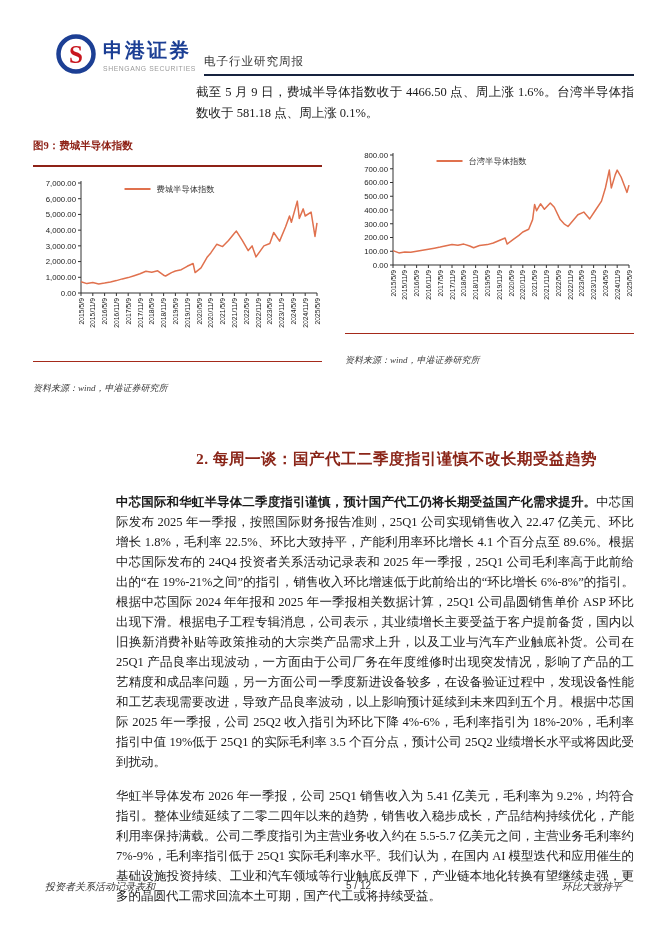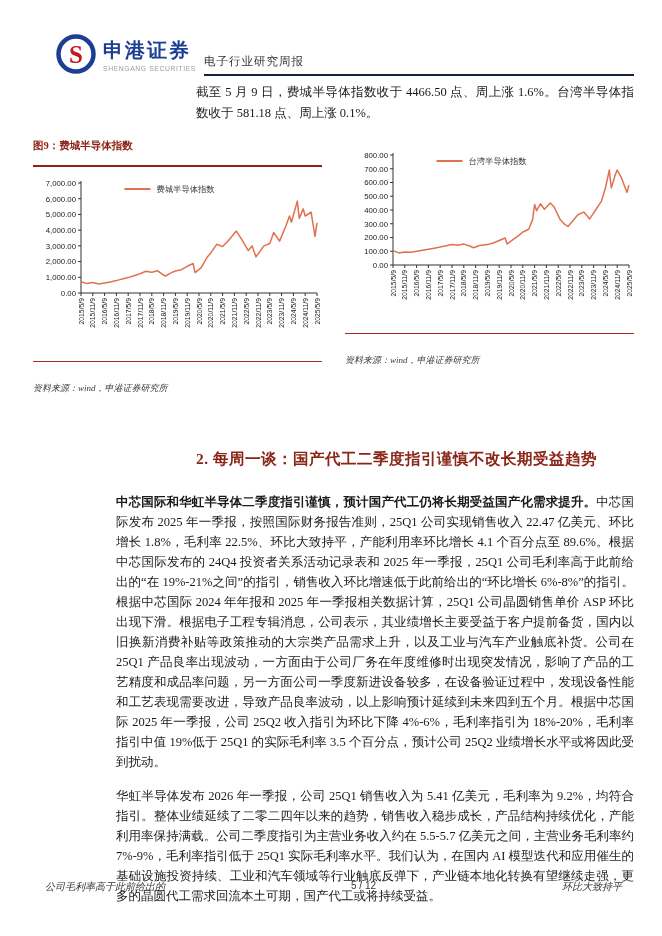--- a/index.html
+++ b/index.html
@@ -210,18 +210,18 @@
     </div>
   </div>
 
   <h2 class="section-title">2. 每周一谈：国产代工二季度指引谨慎不改长期受益趋势</h2>
 
   <p class="body-text"><span class="lead">中芯国际和华虹半导体二季度指引谨慎，预计国产代工仍将长期受益国产化需求提升。</span><span>中芯国际发布 2025 年一季报，按照国际财务报告准则，25Q1 公司实现销售收入 22.47 亿美元、环比增长 1.8%，毛利率 22.5%、环比大致持平，产能利用率环比增长 4.1 个百分点至 89.6%。根据中芯国际发布的 24Q4 投资者关系活动记录表和 2025 年一季报，25Q1 公司毛利率高于此前给出的“在 19%-21%之间”的指引，销售收入环比增速低于此前给出的“环比增长 6%-8%”的指引。根据中芯国际 2024 年年报和 2025 年一季报相关数据计算，25Q1 公司晶圆销售单价 ASP 环比出现下滑。根据电子工程专辑消息，公司表示，其业绩增长主要受益于客户提前备货，国内以旧换新消费补贴等政策推动的大宗类产品需求上升，以及工业与汽车产业触底补货。公司在 25Q1 产品良率出现波动，一方面由于公司厂务在年度维修时出现突发情况，影响了产品的工艺精度和成品率问题，另一方面公司一季度新进设备较多，在设备验证过程中，发现设备性能和工艺表现需要改进，导致产品良率波动，以上影响预计延续到未来四到五个月。根据中芯国际 2025 年一季报，公司 25Q2 收入指引为环比下降 4%-6%，毛利率指引为 18%-20%，毛利率指引中值 19%低于 25Q1 的实际毛利率 3.5 个百分点，预计公司 25Q2 业绩增长水平或将因此受到扰动。</span></p>
 
   <p class="body-text">华虹半导体发布 2026 年一季报，公司 25Q1 销售收入为 5.41 亿美元，毛利率为 9.2%，均符合指引。整体业绩延续了二零二四年以来的趋势，销售收入稳步成长，产品结构持续优化，产能利用率保持满载。公司二季度指引为主营业务收入约在 5.5-5.7 亿美元之间，主营业务毛利率约 7%-9%，毛利率指引低于 25Q1 实际毛利率水平。我们认为，在国内 AI 模型迭代和应用催生的基础设施投资持续、工业和汽车领域等行业触底反弹下，产业链本地化转换有望继续走强，更多的晶圆代工需求回流本土可期，国产代工或将持续受益。</p>
 
   <div class="footer">
-    <span>公司毛利率高于此前给出的</span>
+    <span>投资者关系活动记录表和</span>
     <span class="page-num">5 / 12</span>
     <span>环比大致持平</span>
   </div>
 
 </div>
 
 </body></html>

